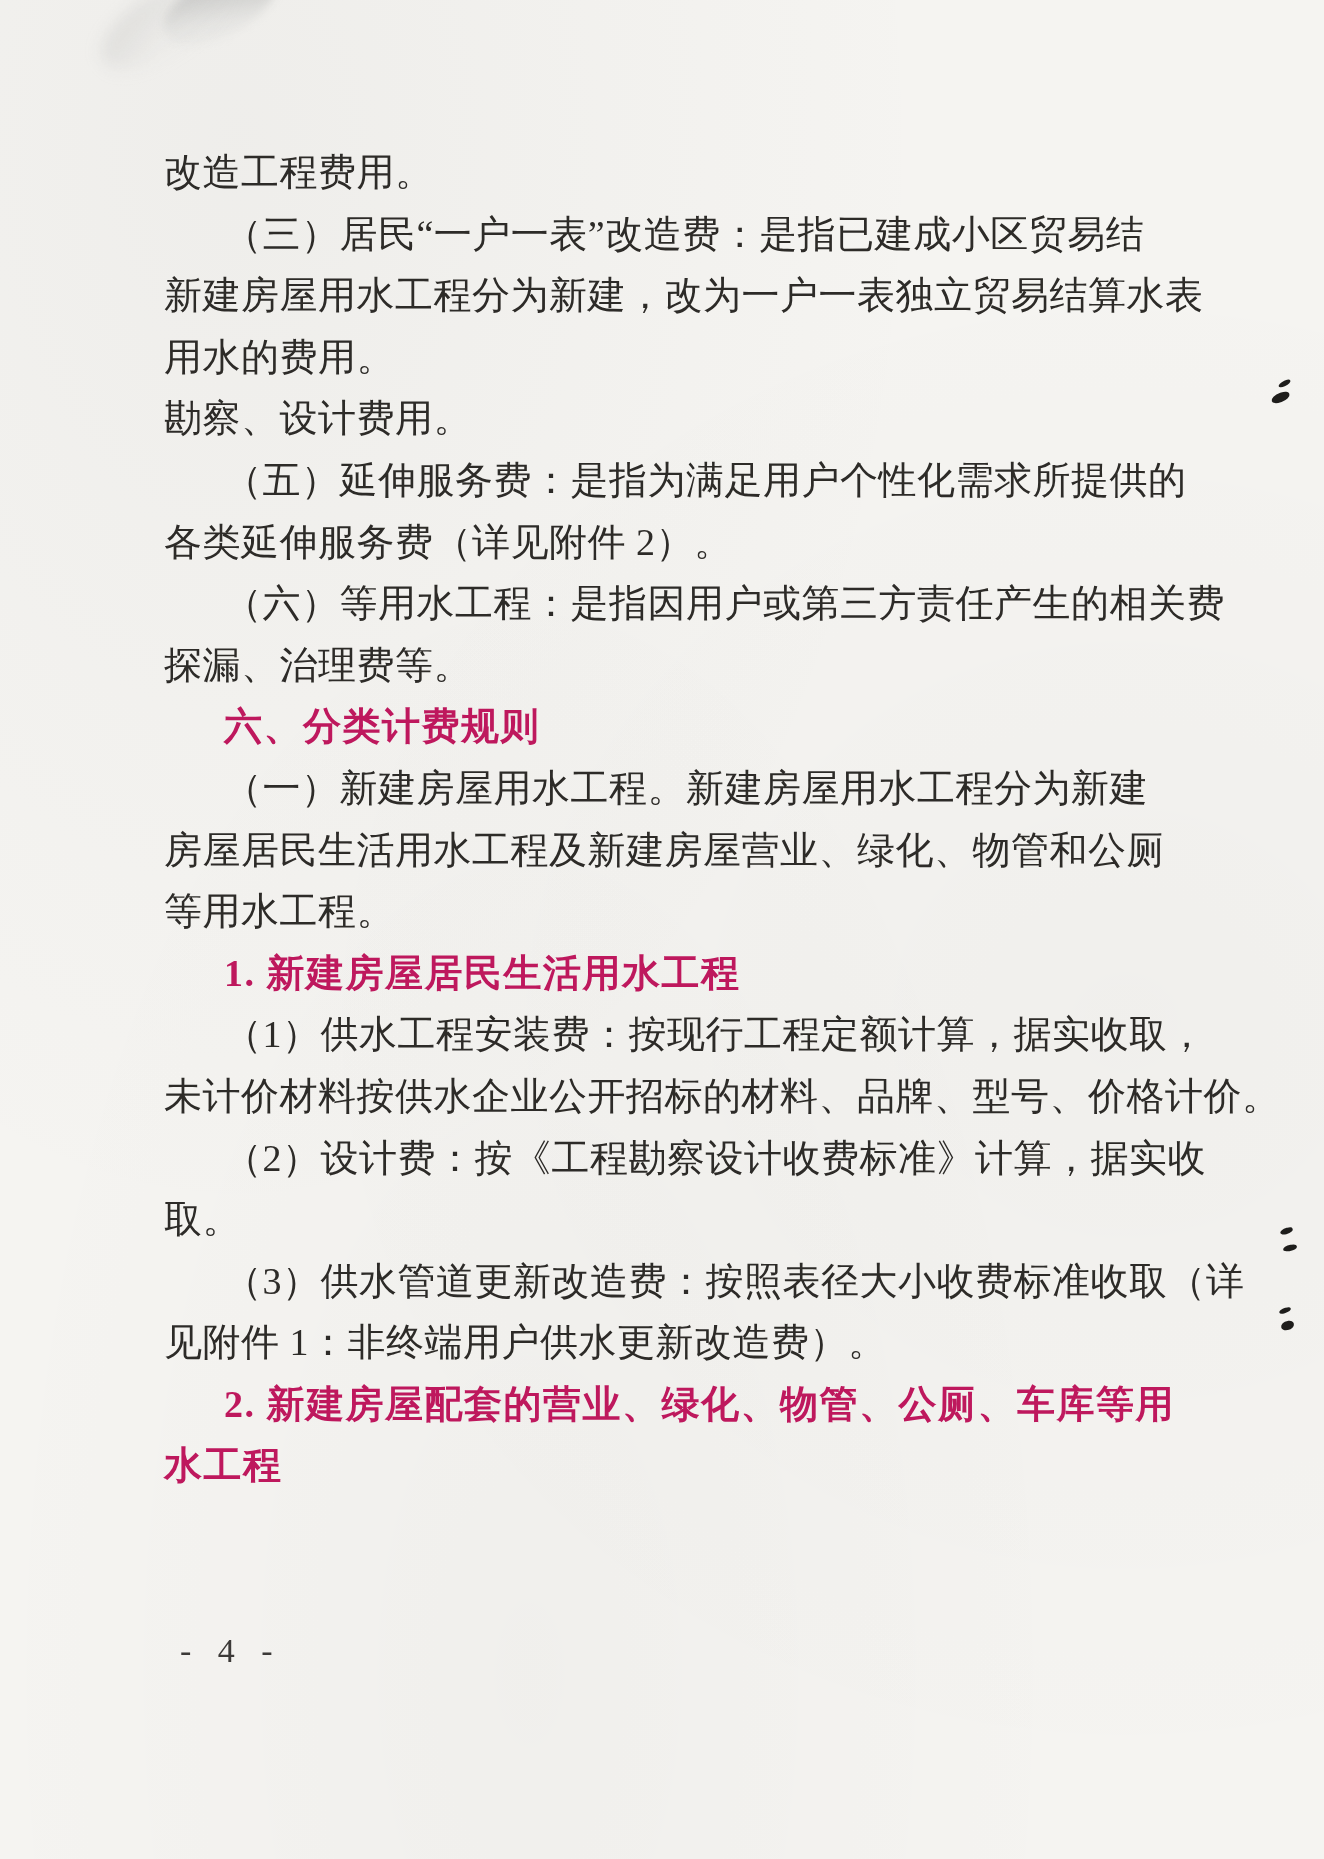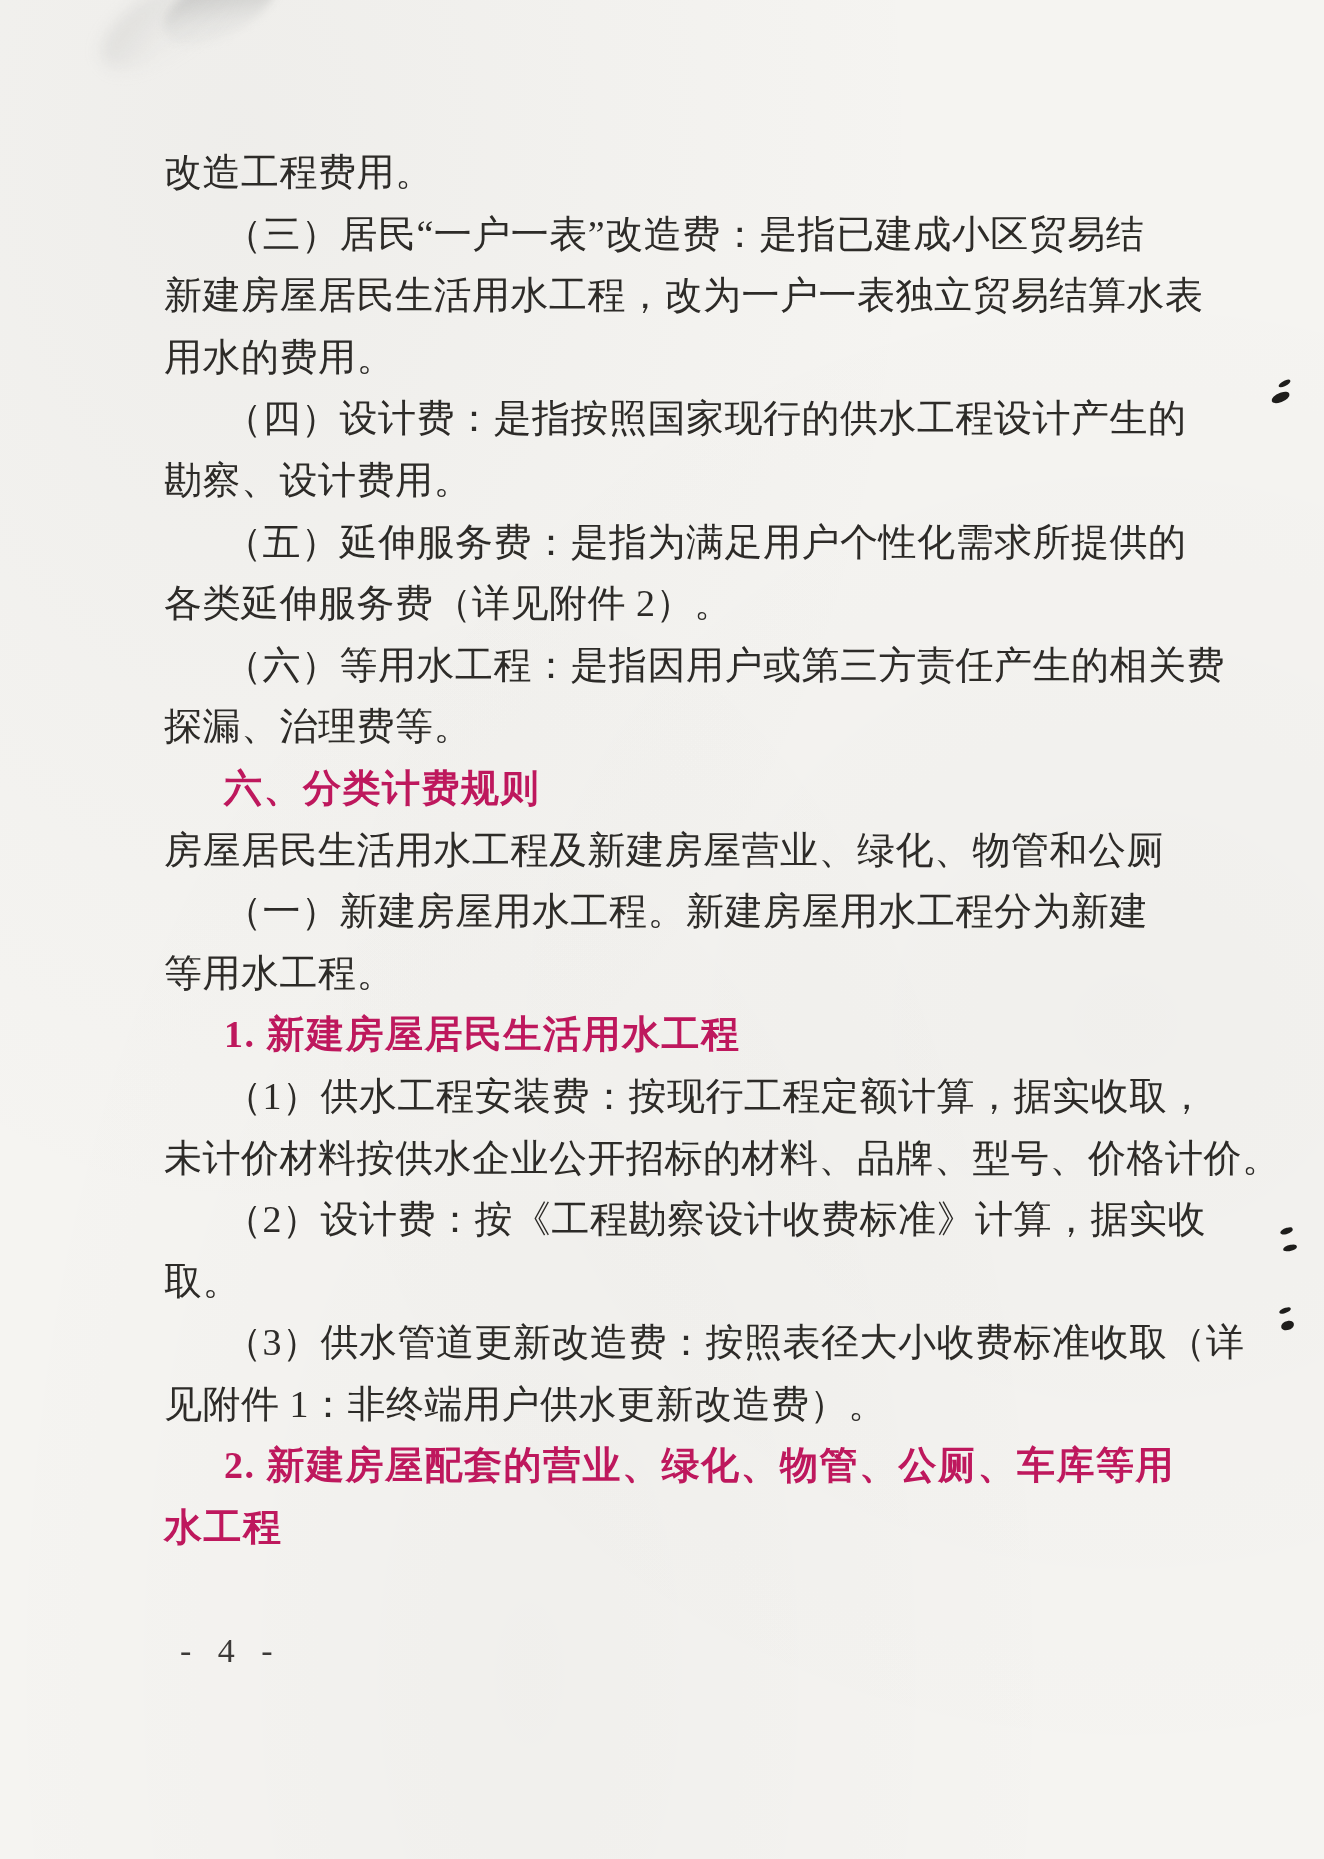--- a/index.html
+++ b/index.html
@@ -43,31 +43,30 @@
 </head>
 <body>
 
 <div id="scanned-page">
   <div class="smudge a"></div>
   <div class="smudge b"></div>
 
   <div id="doc">
       <div class="line">改造工程费用。</div>
       <div class="line indent">（三）居民“一户一表”改造费：是指已建成小区贸易结</div>
-      <div class="line">新建房屋居民生活用水工程，改为一户一表独立贸易结算水表</div>
+      <div class="line">新建房屋用水工程分为新建，改为一户一表独立贸易结算水表</div>
       <div class="line">用水的费用。</div>
-      <div class="line indent">（四）设计费：是指按照国家现行的供水工程设计产生的</div>
       <div class="line">勘察、设计费用。</div>
       <div class="line indent">（五）延伸服务费：是指为满足用户个性化需求所提供的</div>
       <div class="line">各类延伸服务费（详见附件 2）。</div>
       <div class="line indent">（六）等用水工程：是指因用户或第三方责任产生的相关费</div>
       <div class="line">探漏、治理费等。</div>
       <div class="line indent bold">六、分类计费规则</div>
+      <div class="line indent">（一）新建房屋用水工程。新建房屋用水工程分为新建</div>
       <div class="line">房屋居民生活用水工程及新建房屋营业、绿化、物管和公厕</div>
-      <div class="line indent">（一）新建房屋用水工程。新建房屋用水工程分为新建</div>
       <div class="line">等用水工程。</div>
       <div class="line indent bold">1. 新建房屋居民生活用水工程</div>
       <div class="line indent">（1）供水工程安装费：按现行工程定额计算，据实收取，</div>
       <div class="line">未计价材料按供水企业公开招标的材料、品牌、型号、价格计价。</div>
       <div class="line indent">（2）设计费：按《工程勘察设计收费标准》计算，据实收</div>
       <div class="line">取。</div>
       <div class="line indent">（3）供水管道更新改造费：按照表径大小收费标准收取（详</div>
       <div class="line">见附件 1：非终端用户供水更新改造费）。</div>
       <div class="line indent bold">2. 新建房屋配套的营业、绿化、物管、公厕、车库等用</div>
       <div class="line bold">水工程</div>

